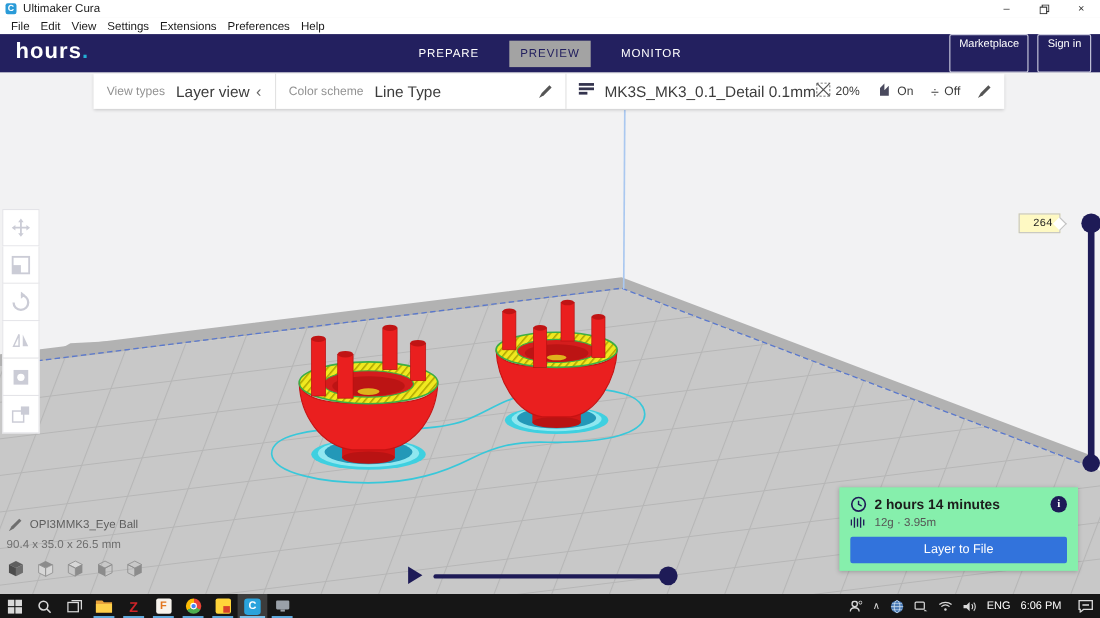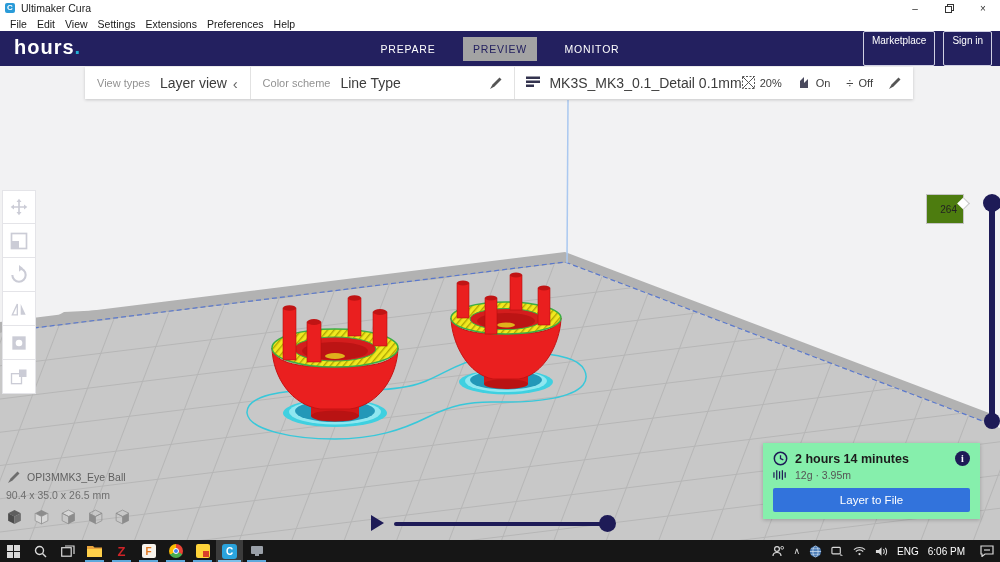--- a/index.html
+++ b/index.html
@@ -35,21 +35,21 @@
   .vb-value{font-size:14px;color:#3c3c3c;white-space:nowrap;}
   .vb-chevron{margin-left:auto;font-size:15px;color:#666;line-height:1;}
   .vb-pencil{margin-left:auto;display:flex;align-items:center;}
   .vb-mini{display:flex;align-items:center;gap:5px;margin-left:16px;font-size:11px;color:#3c3c3c;}
   .adhesion-glyph{font-size:13px;color:#444;}
   
   .tools{position:absolute;left:2px;top:124px;width:34px;}
   .tool-btn{width:34px;height:34px;background:#ffffff;border:1px solid #e4e4e8;border-top:none;display:flex;align-items:center;justify-content:center;box-sizing:border-box;}
   .tool-btn:first-child{border-top:1px solid #e4e4e8;}
   
-  .layer-label{position:absolute;left:926px;top:128px;width:38px;height:30px;background:#4d7c0f;border:1px solid #c4c4c4;font-size:10px;color:#222;display:flex;align-items:center;justify-content:flex-end;padding-right:6px;box-sizing:border-box;}
+  .layer-label{position:absolute;left:926px;top:128px;width:38px;height:18px;background:#fef9c3;border:1px solid #c4c4c4;font-size:10px;color:#222;display:flex;align-items:center;justify-content:flex-end;padding-right:6px;box-sizing:border-box;font-family:Liberation Mono, monospace;}
   .layer-label::after{content:"";position:absolute;right:-5px;top:4px;width:8px;height:8px;background:#ffffff;border-top:1px solid #c4c4c4;border-right:1px solid #c4c4c4;transform:rotate(45deg);}
   .layer-track{position:absolute;left:989px;top:137px;width:6px;height:218px;background:#1e1b57;border-radius:3px;}
   .layer-handle-top{position:absolute;left:983px;top:128px;width:18px;height:18px;border-radius:50%;background:#1e1b57;}
   .layer-handle-bottom{position:absolute;left:984px;top:347px;width:16px;height:16px;border-radius:50%;background:#1e1b57;}
   
   .play-btn{position:absolute;left:371px;top:449px;width:0;height:0;border-left:13px solid #1e1b57;border-top:8px solid transparent;border-bottom:8px solid transparent;}
   .time-track{position:absolute;left:394px;top:456px;width:214px;height:4px;background:#1e1b57;border-radius:2px;}
   .time-handle{position:absolute;left:599px;top:449px;width:17px;height:17px;border-radius:50%;background:#1e1b57;}
   
   .objinfo-row{position:absolute;left:8px;top:405px;display:flex;align-items:center;gap:7px;}

